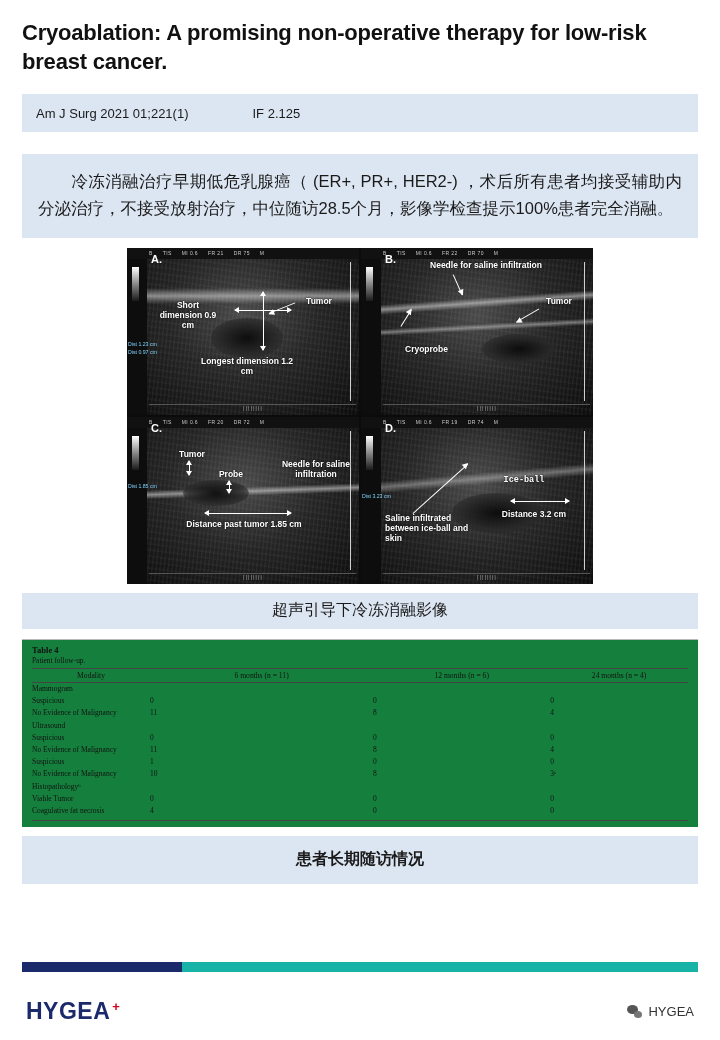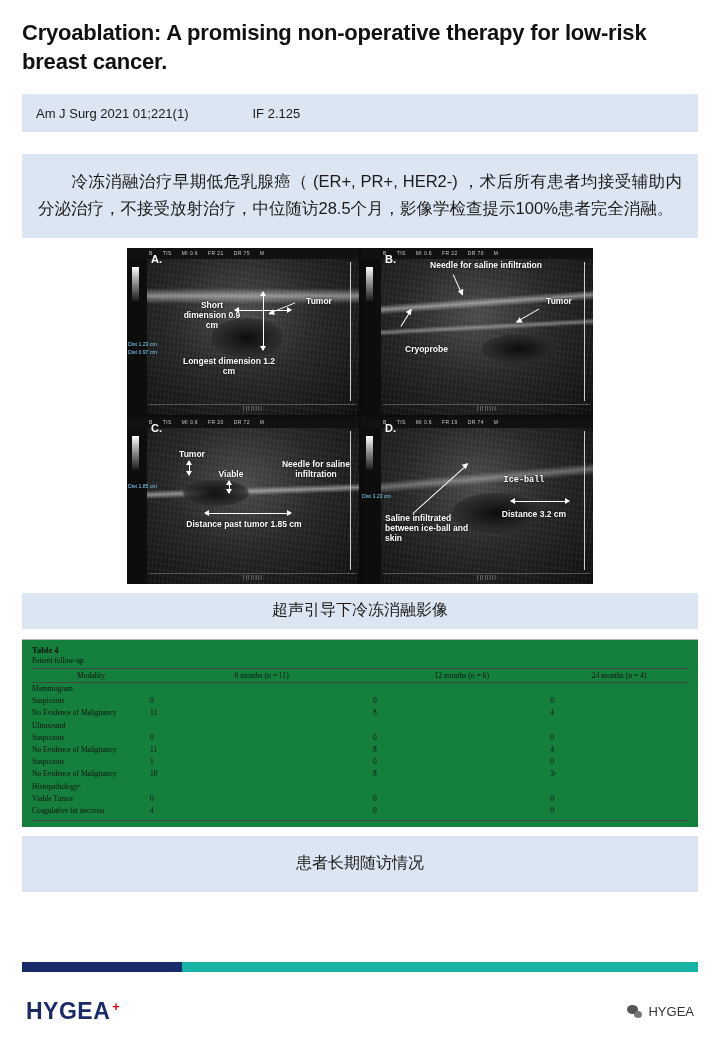--- a/index.html
+++ b/index.html
@@ -224,21 +224,22 @@
     background: #dce6f2;
     height: 36px;
     display: flex;
     align-items: center;
     justify-content: center;
     font-size: 16px;
     color: #1a1a1a;
     margin-top: 9px;
   }
   .caption-bar.tall {
-    height: 56px;
+    height: 48px;
+    font-weight: bold;
   }
   
   .table-block {
     margin-top: 10px;
     background: #15803d;
     border-top: 1px solid #b9b9b9;
     padding: 5px 10px 6px 10px;
     font-family: "Liberation Serif", serif;
     font-size: 7.6px;
     color: #111;
@@ -372,23 +373,23 @@
         <div class="side-strip">
             <div class="gradbar"></div>
           </div>
         <div class="meas" style="top:56%;">
           <div>Dist  1.23 cm</div>
           <div>Dist  0.97 cm</div>
         </div>
         <div class="ruler"></div>
         <div class="panel-label" style="left:24px;">A.</div>
 
-        <div class="ann" style="left:52px;top:52px;width:66px;">Short dimension 0.9 cm</div>
+        <div class="ann" style="left:28px;top:52px;width:66px;">Short dimension 0.9 cm</div>
         <div class="ann" style="right:18px;top:48px;width:44px;">Tumor</div>
-        <div class="ann" style="left:54px;top:108px;width:96px;">Longest dimension 1.2 cm</div>
+        <div class="ann" style="left:72px;top:108px;width:96px;">Longest dimension 1.2 cm</div>
         <div class="dline" style="left:108px;top:62px;width:56px;"></div>
         <div class="vline" style="left:136px;top:44px;height:58px;"></div>
         <div class="arrow" style="left:168px;top:54px;width:28px;transform:rotate(158deg);"></div>
         <div class="footer-strip">| | | | | | | |</div>
       </div>
 
       <div class="panel">
         <div class="us-noise"></div>
         <div class="band" style="top:30%;height:10px;transform:rotate(-4deg);"></div>
         <div class="band" style="top:46%;height:7px;transform:rotate(-3deg);opacity:.8;"></div>
@@ -431,21 +432,21 @@
         <div class="side-strip">
             <div class="gradbar"></div>
           </div>
         <div class="meas" style="top:40%;">
           <div>Dist  1.85 cm</div>
         </div>
         <div class="ruler"></div>
         <div class="panel-label" style="left:24px;">C.</div>
 
         <div class="ann" style="left:42px;top:32px;width:46px;">Tumor</div>
-        <div class="ann" style="left:84px;top:52px;width:40px;">Viable</div>
+        <div class="ann" style="left:84px;top:52px;width:40px;">Probe</div>
         <div class="ann" style="right:2px;top:42px;width:82px;">Needle for saline infiltration</div>
         <div class="ann" style="left:56px;top:102px;width:122px;">Distance past tumor 1.85 cm</div>
         <div class="vline" style="left:62px;top:44px;height:14px;"></div>
         <div class="vline" style="left:102px;top:64px;height:12px;"></div>
         <div class="dline" style="left:78px;top:96px;width:86px;"></div>
         <div class="footer-strip">| | | | | | | |</div>
       </div>
 
       <div class="panel">
         <div class="us-noise"></div>

